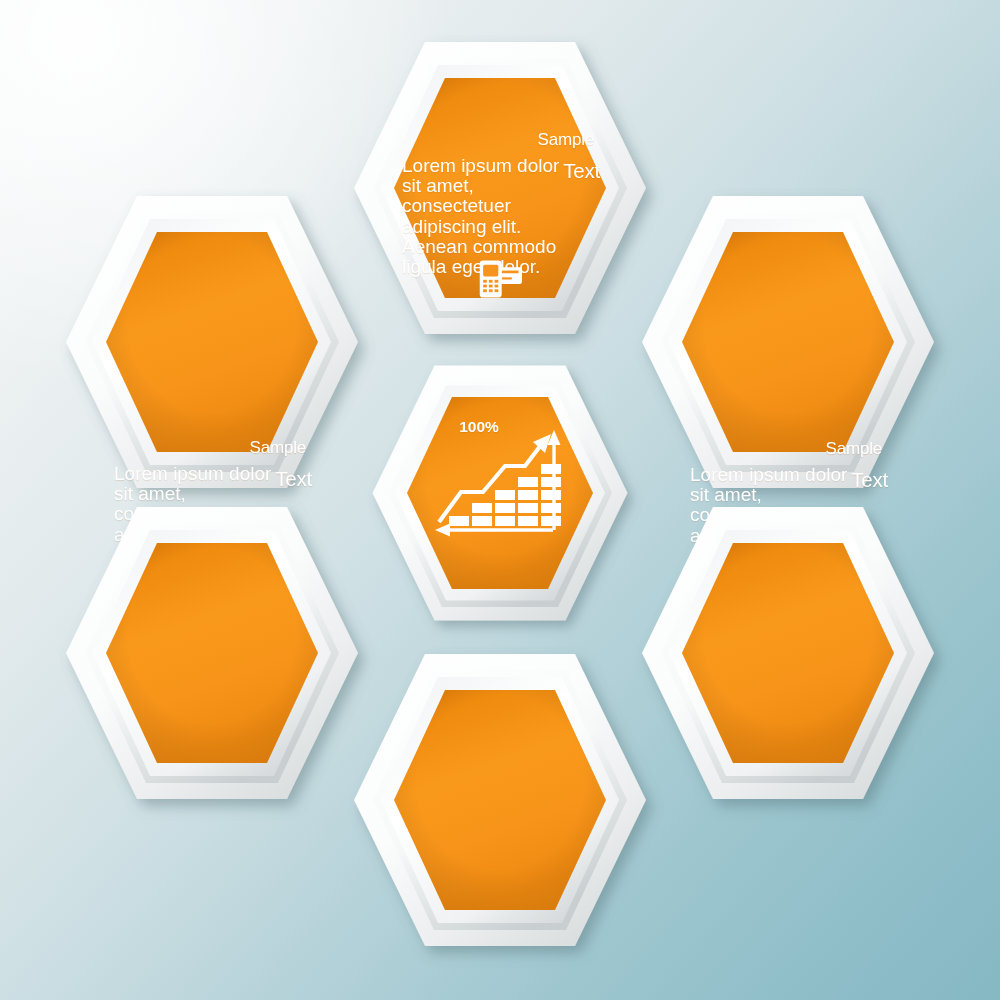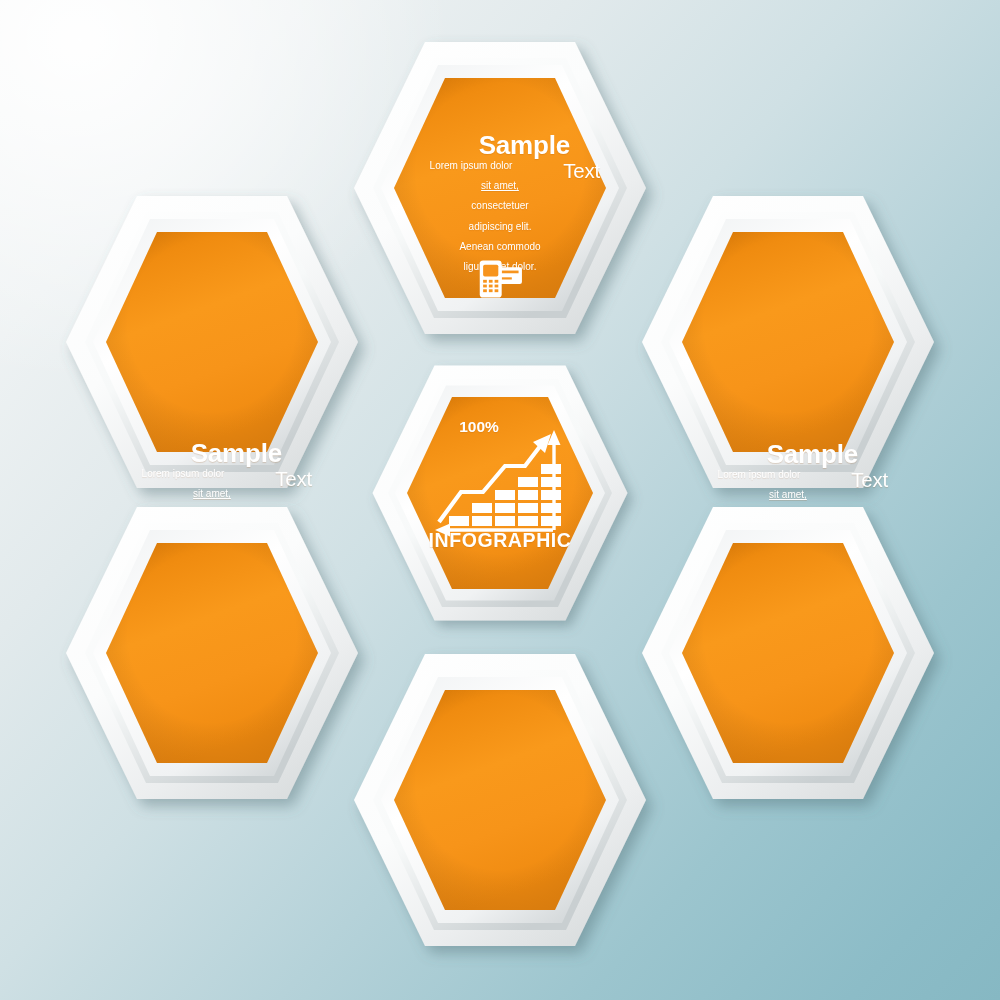--- a/index.html
+++ b/index.html
@@ -57,49 +57,49 @@
     text-align: right;
     color: #ffffff;
   }
 
   .heading-row {
     position: relative;
     height: 0;
   }
   .kw-sample {
     position: absolute;
-    right: 28px;
+    right: 4px;
     top: -4px;
-    font-size: 26px;
-    font-weight: bold;
+    font-size: 17px;
+    font-weight: normal;
     letter-spacing: -0.2px;
     text-shadow: 0 1px 1px rgba(150,70,0,0.18);
   }
   .kw-text {
     position: absolute;
     right: -2px;
     top: 25px;
     font-size: 20.5px;
     font-weight: normal;
     letter-spacing: -0.2px;
     text-shadow: 0 1px 1px rgba(150,70,0,0.18);
   }
 
   .body-lines {
     position: relative;
     padding-top: 22px;
-    font-size: 10px;
+    font-size: 19px;
     line-height: 20.2px;
     font-weight: 400;
-    text-align: center;
+    text-align: left;
     text-shadow: 0 1px 1px rgba(150,70,0,0.14);
   }
   .body-lines .ln { display: block; white-space: nowrap; }
   .body-lines .ln:first-child { padding-right: 58px; }
-  .body-lines .ln:nth-child(2) { padding-right: 0; text-decoration: underline; }
+  .body-lines .ln:nth-child(2) { padding-right: 0; }
 
   .hex-icon {
     position: absolute;
     left: 50%;
     transform: translateX(-50%);
     width: 54px;
     height: 54px;
   }
   .hex-icon svg { width: 100%; height: 100%; }
 
@@ -383,21 +383,20 @@
             <rect x="93" y="59" width="20" height="10"></rect>
 
             <rect x="116" y="98" width="20" height="10"></rect>
             <rect x="116" y="85" width="20" height="10"></rect>
             <rect x="116" y="72" width="20" height="10"></rect>
             <rect x="116" y="59" width="20" height="10"></rect>
             <rect x="116" y="46" width="20" height="10"></rect>
           </g>
         </svg>
       </div>
-      <div class="center-caption">INFOGRAPHIC</div>
     </div>
   </div>
 
   <div class="hex hex-lower-left z1">
     <svg viewBox="0 0 300 300">
       <g filter="url(#dropSoft)">
         <polygon points="75,4 225,4 296,150 225,296 75,296 4,150" fill="url(#frameOuter)"></polygon>
       </g>
       <polygon points="84,20 216,20 277,150 216,280 84,280 23,150" fill="url(#bevelGrad)"></polygon>
       <polygon points="88,27 212,27 269,150 212,273 88,273 31,150" fill="url(#frameInner)"></polygon>

